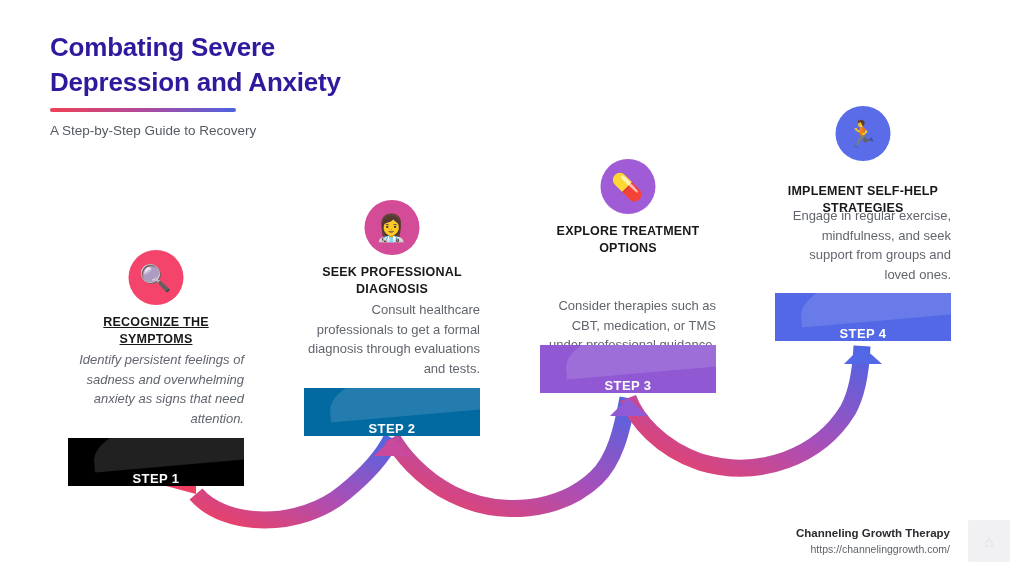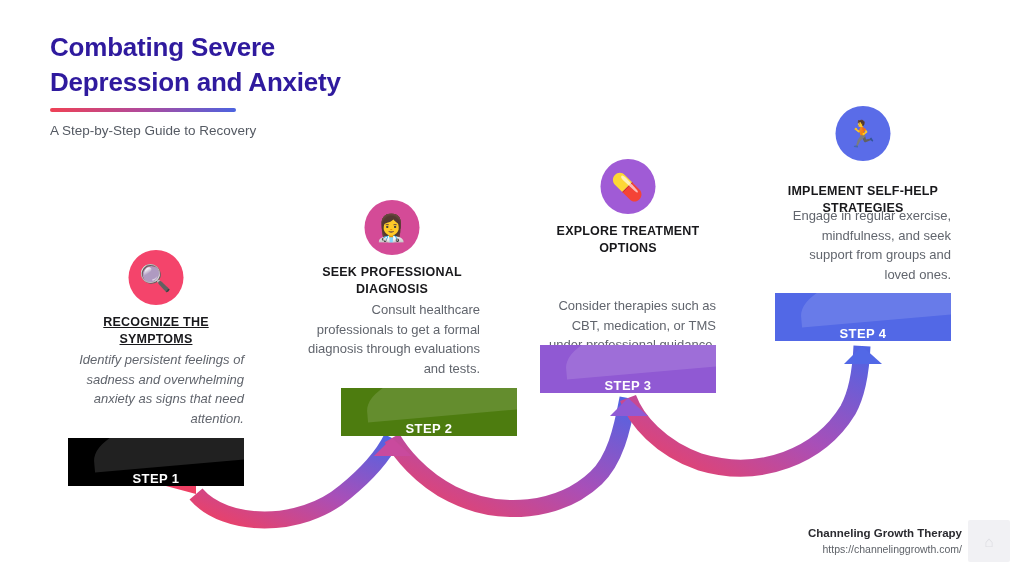--- a/index.html
+++ b/index.html
@@ -53,21 +53,21 @@
   }
   .banner .sheen{
     position:absolute;left:0;top:0;width:100%;height:100%;
     background:rgba(255,255,255,.13);
     border-radius:50% 50% 0 0/ 78% 60% 0 0;
     transform:translate(14%,-44%) rotate(-5deg);
   }
   .banner span{position:relative;z-index:2;}
 
   
-  .footer{position:absolute;right:14px;bottom:14px;display:flex;align-items:center;gap:6px;}
+  .footer{position:absolute;right:14px;bottom:14px;display:flex;align-items:center;gap:18px;}
   .f-text{text-align:right;}
   .f-name{font-size:11.5px;font-weight:bold;color:#2b2b30;line-height:1.5;}
   .f-url{font-size:10.5px;color:#5e6268;line-height:1.5;}
   .f-logo{
     width:42px;height:42px;background:#f1f1f4;border-radius:2px;
     display:flex;align-items:center;justify-content:center;
     font-size:15px;color:#dcdce1;
   }
 </style>
 </head>
@@ -120,21 +120,21 @@
       <span>STEP 1</span>
     </div>
   </div>
 
   <div class="step" style="left:304px;top:200px;width:176px;height:240px;">
     <div class="circle" style="top: 0px; background: rgb(212, 75, 151);">
       <span>👩‍⚕️</span>
     </div>
     <div class="s-head" style="top:56px;margin-top:8px;">SEEK PROFESSIONAL DIAGNOSIS</div>
     <div class="s-body" style="top:100px;">Consult healthcare professionals to get a formal diagnosis through evaluations and tests.</div>
-    <div class="banner" style="top:188px;background:#4d7c0f;margin-left:37px;">
+    <div class="banner" style="top:188px;background:#0369a1;">
       <div class="sheen"></div>
       <span>STEP 2</span>
     </div>
   </div>
 
   <div class="step" style="left:540px;top:159px;width:176px;height:240px;">
     <div class="circle" style="top: 0px; background: rgb(160, 91, 214);">
       <span>💊</span>
     </div>
     <div class="s-head" style="top:64px;">EXPLORE TREATMENT OPTIONS</div>

